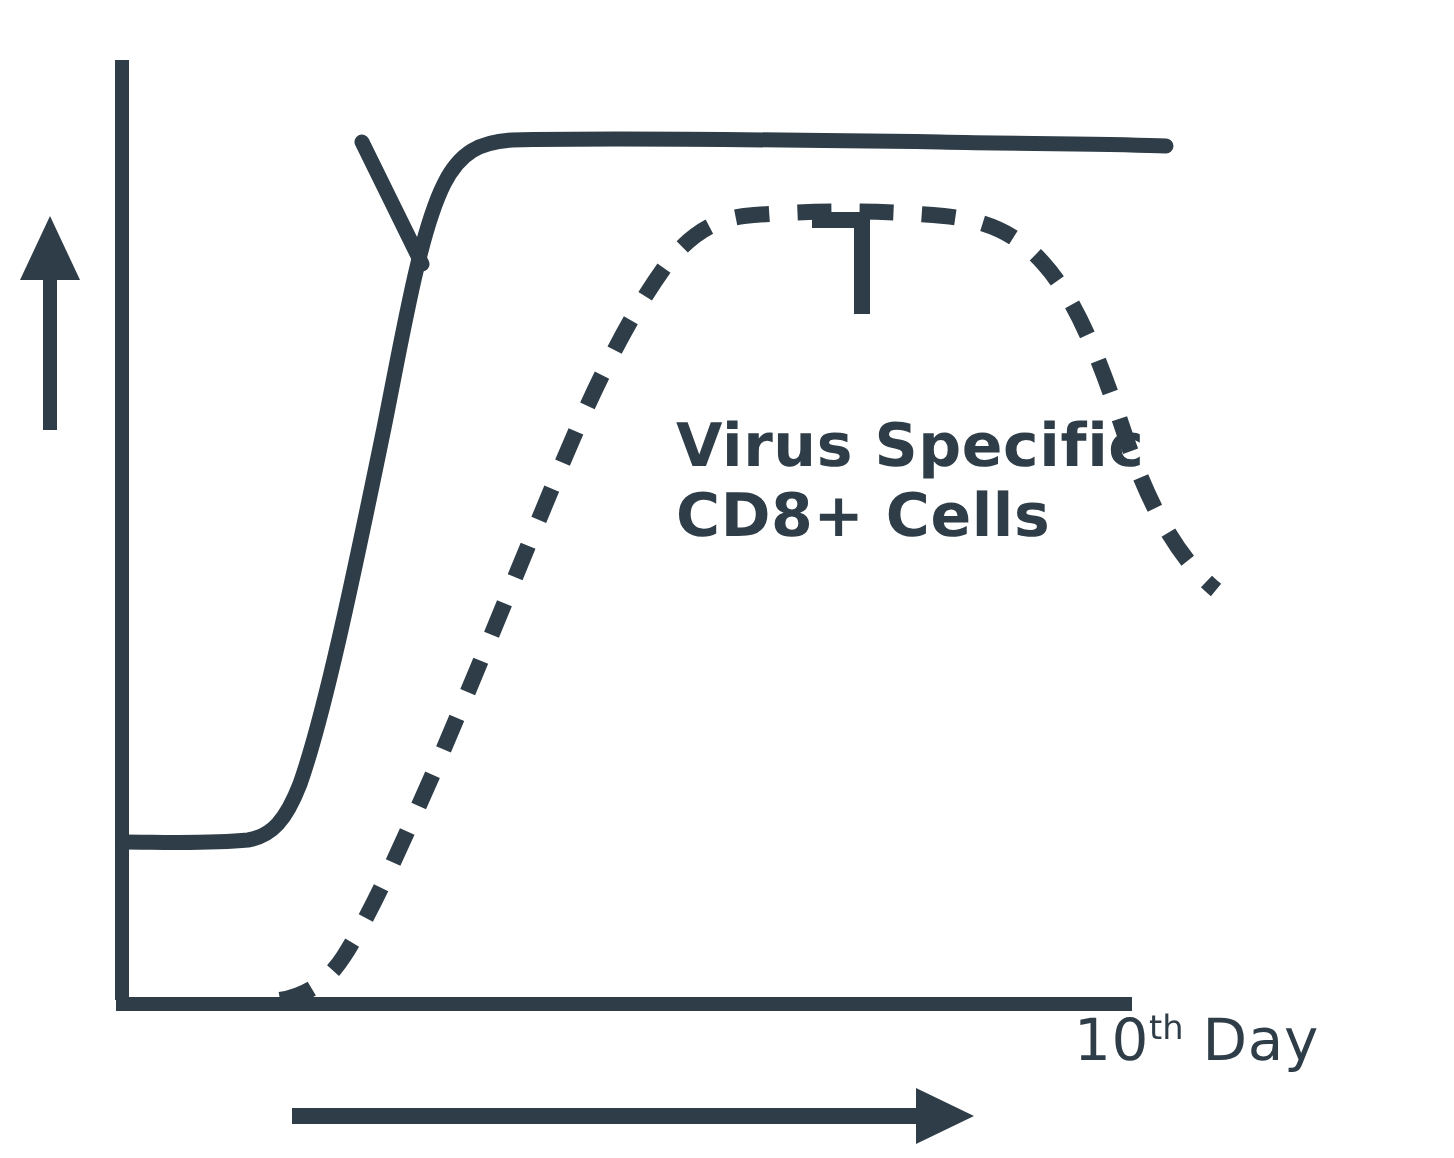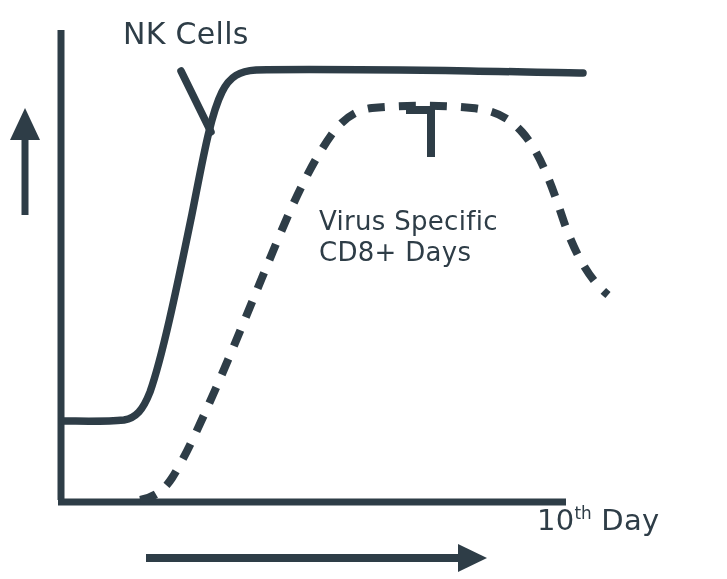--- a/index.html
+++ b/index.html
@@ -33,23 +33,24 @@
     white-space: nowrap;
     line-height: 1.18;
     letter-spacing: 0.3px;
   }
   #nk-label {
     left: 123px;
     top: 16px;
     font-size: 30px;
   }
   #ctl-label {
-    left: 319px;
+    left: 338px;
     top: 206px;
-    font-size: 26px;
+    font-size: 30px;
+    font-weight: bold;
   }
   #ctl-label .l2 {
     display: block;
   }
   #xaxis-label {
     left: 108px;
     top: 505px;
     font-size: 29px;
   }
   #day-label {
@@ -107,23 +108,22 @@
              C 540 152, 552 186, 564 222
              C 576 256, 590 280, 608 295" fill="none" stroke="#2e3d47" stroke-width="8" stroke-linecap="butt" stroke-linejoin="round" stroke-dasharray="17 14"></path>
 
     <g>
       <line x1="406" y1="110" x2="434" y2="110" stroke="#2e3d47" stroke-width="8" stroke-linecap="butt"></line>
       <line x1="431" y1="108" x2="431" y2="157" stroke="#2e3d47" stroke-width="8" stroke-linecap="butt"></line>
     </g>
 
   </svg>
 
-  <div class="lbl" id="nk-label">NK Cells</div>
 
   <div class="lbl" id="ctl-label">
     <span class="l1">Virus Specific</span>
-    <span class="l2">CD8+ Days</span>
+    <span class="l2">CD8+ Cells</span>
   </div>
 
 
   <div class="lbl" id="day-label"><span>10</span><sup>th</sup><span> Day</span></div>
 
 </div>
 
 </body></html>

